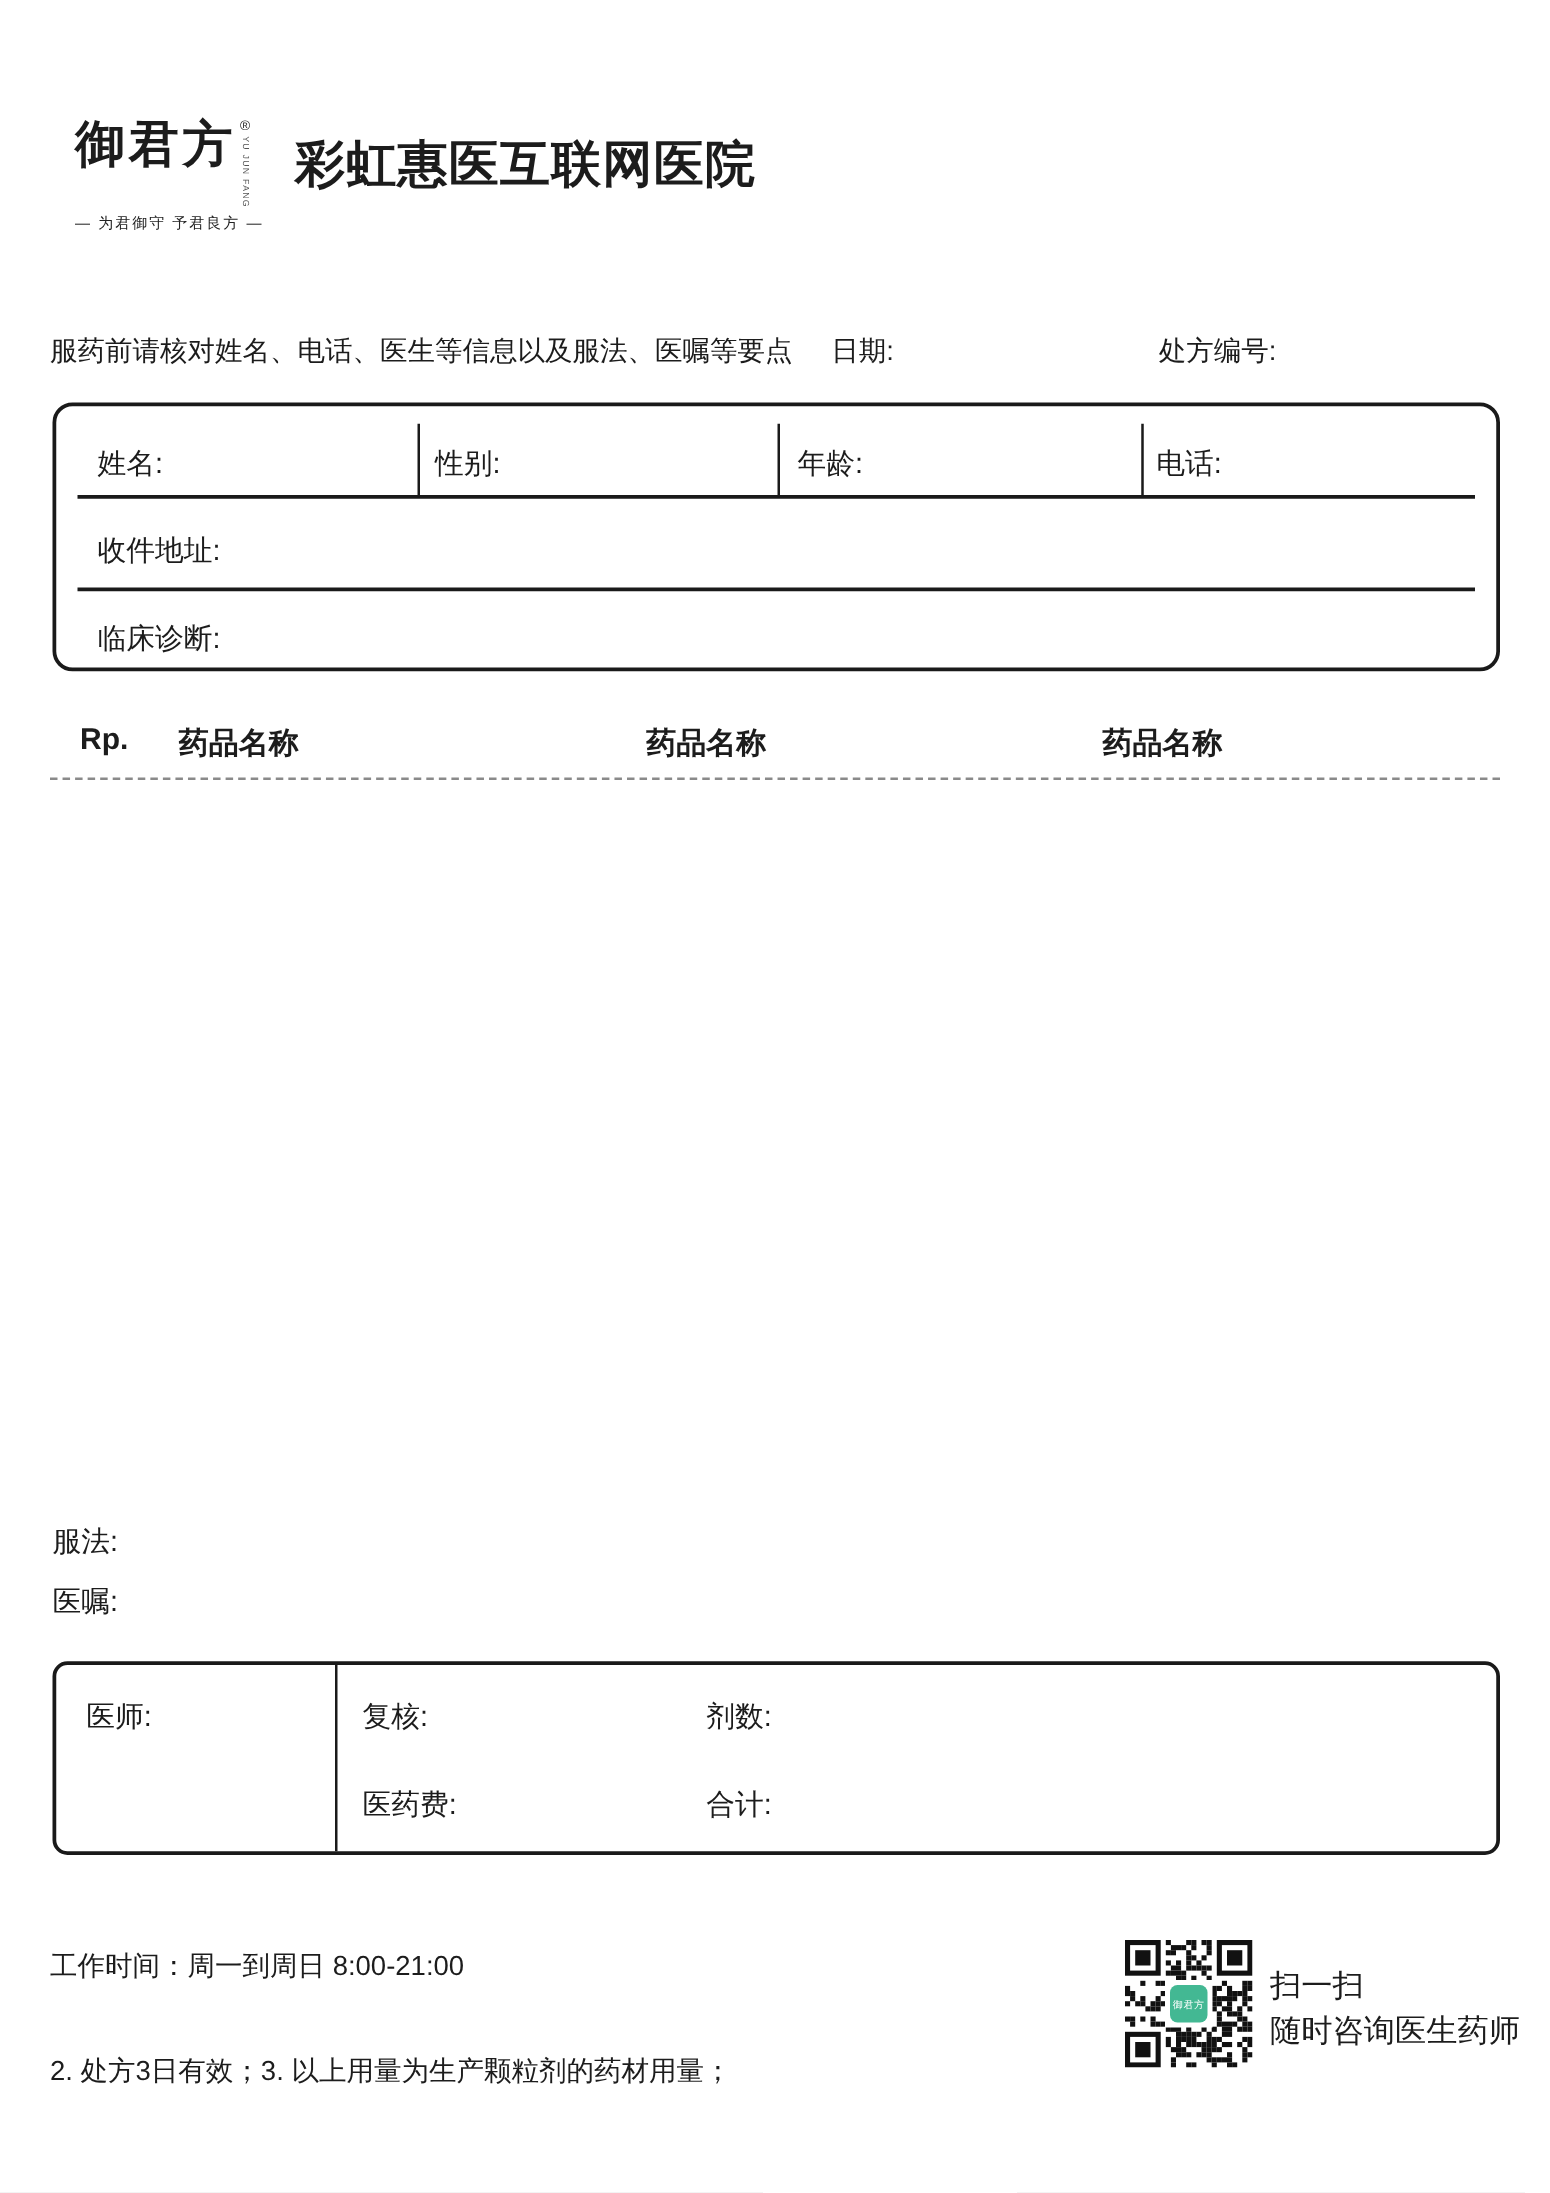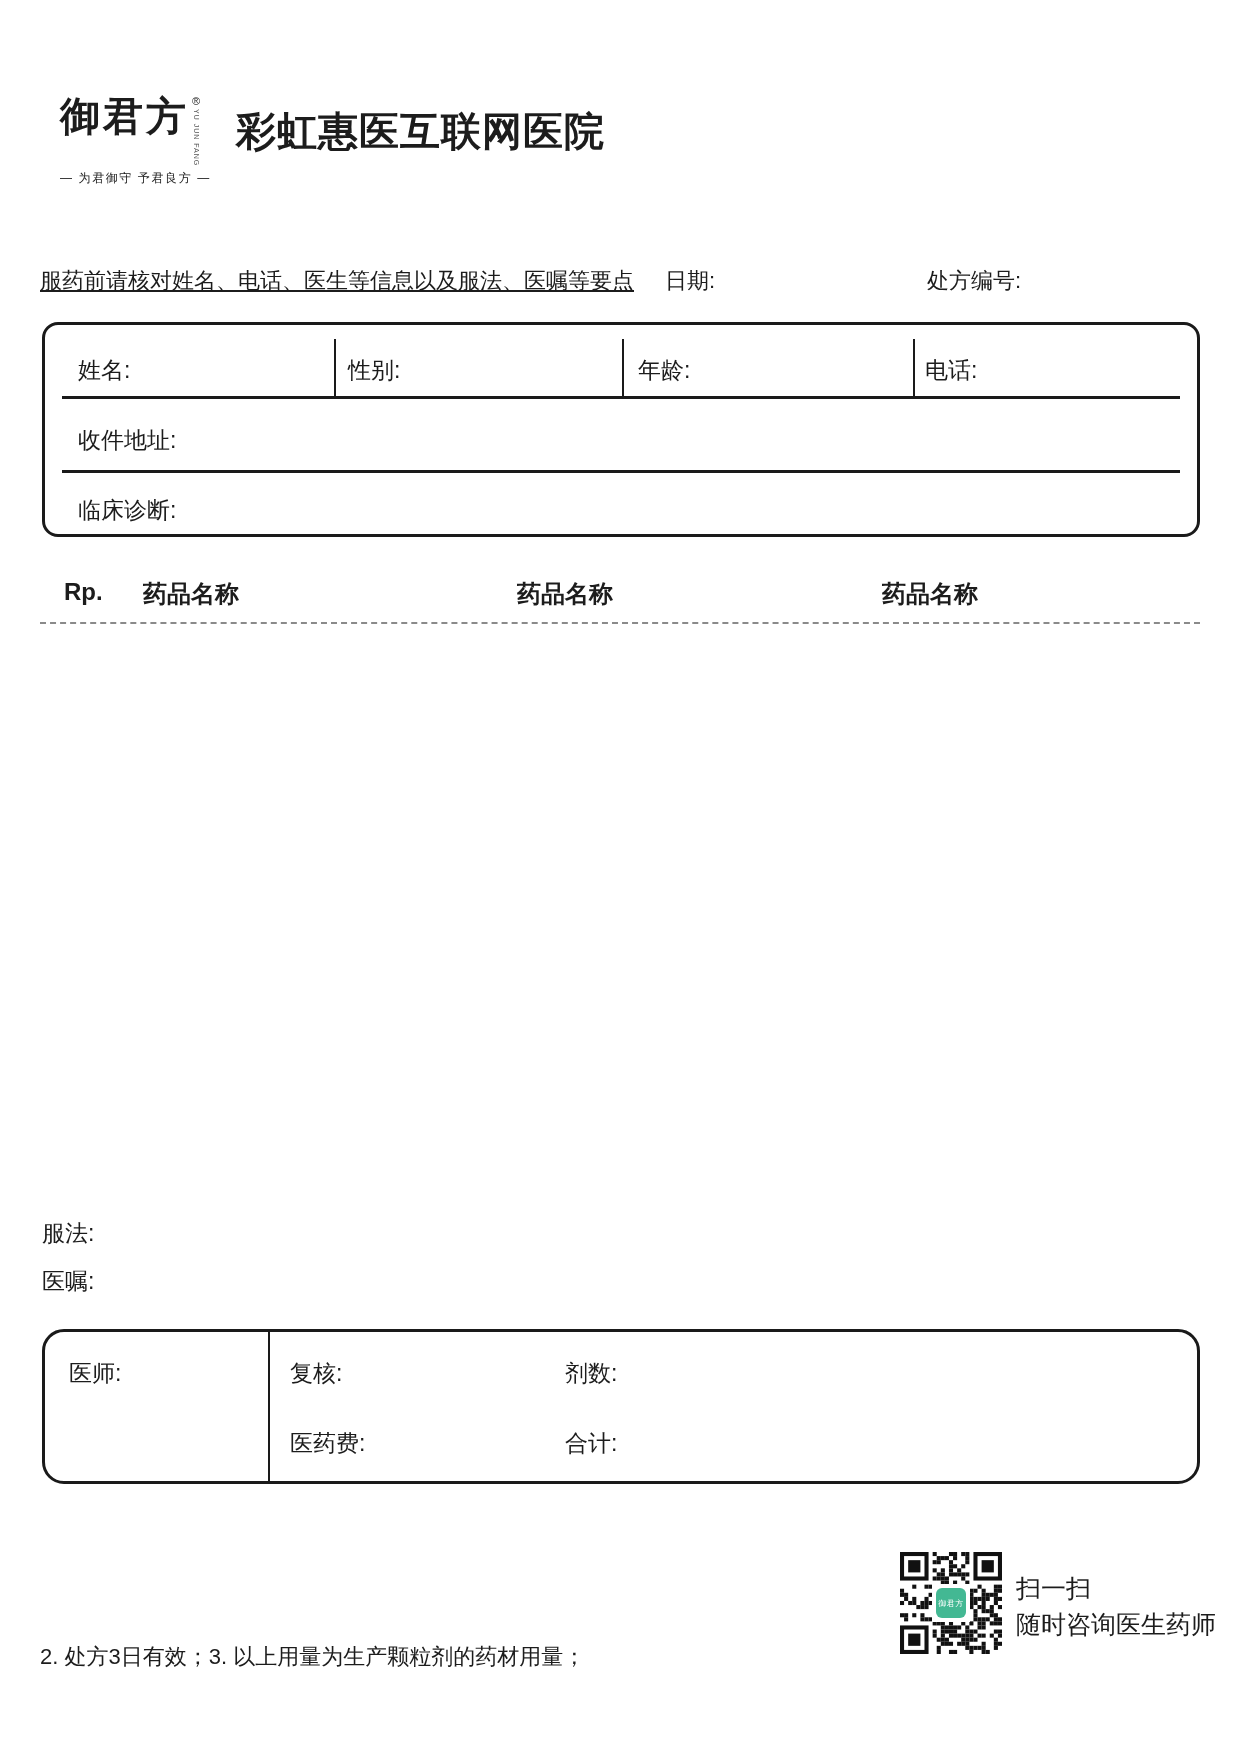--- a/index.html
+++ b/index.html
@@ -15,39 +15,39 @@
   .logo-row{display:flex;align-items:flex-start;}
   .logo-text{font-family:"DejaVu Serif",serif;font-weight:bold;font-size:40px;letter-spacing:3px;line-height:1.1;}
   .logo-side{display:flex;flex-direction:column;align-items:center;margin-left:3px;margin-top:2px;}
   .reg-mark{font-size:11px;line-height:1;}
   .logo-pinyin{writing-mode:vertical-rl;text-orientation:mixed;font-size:7px;letter-spacing:1px;color:#555;margin-top:2px;}
   .logo-tagline{font-size:12px;letter-spacing:1.6px;color:#222;margin-top:4px;}
   .hospital-title{left:236px;top:104px;font-size:40px;font-weight:bold;letter-spacing:1px;}
 
   
   .meta-text{font-size:22px;}
-  .notice{left:40px;top:266px;text-decoration:underline;}
+  .notice{left:40px;top:266px;}
   .date-label{left:665px;top:266px;}
   .rx-label{left:927px;top:266px;}
 
   
   .patient-box{left:42px;top:322px;width:1158px;height:215px;border:3px solid #1a1a1a;border-radius:16px;box-sizing:border-box;}
   .pb-label{position:absolute;font-size:23px;white-space:nowrap;}
   .pb-vline{position:absolute;width:2px;background:#1a1a1a;top:14px;height:58px;}
   .pb-hline{position:absolute;left:17px;right:17px;height:3px;background:#1a1a1a;}
 
   
   .rp-text{font-size:24px;font-weight:bold;}
   .dashed-sep{left:40px;top:622px;width:1160px;border-top:2px dashed #8a8a8a;height:0;}
 
   
   .body-label{font-size:23px;}
 
   
-  .sign-box{left:42px;top:1329px;width:1158px;height:155px;border:3px solid #1a1a1a;border-radius:22px;box-sizing:border-box;}
+  .sign-box{left:42px;top:1329px;width:1158px;height:155px;border:3px solid #1a1a1a;border-radius:12px;box-sizing:border-box;}
   .sb-vline{position:absolute;left:223px;top:0;bottom:0;width:2px;background:#1a1a1a;}
   .sb-label{position:absolute;font-size:23px;white-space:nowrap;}
 
   
   .footer-text{font-size:22px;}
   .qr-wrap{left:900px;top:1552px;width:102px;height:102px;}
   .qr-logo-pad{position:absolute;left:32px;top:32px;width:38px;height:38px;background:#ffffff;display:flex;align-items:center;justify-content:center;}
   .qr-logo-square{width:30px;height:30px;border-radius:6px;color:#ffffff;font-size:8px;display:flex;align-items:center;justify-content:center;letter-spacing:0.5px;}
   .qr-cap{font-size:25px;}
 </style>
@@ -97,20 +97,21 @@
 
   <div class="abs sign-box">
     <div class="sb-label" style="left:24px;top:26px;">医师:</div>
     <div class="sb-vline"></div>
     <div class="sb-label" style="left:245px;top:26px;">复核:</div>
     <div class="sb-label" style="left:520px;top:26px;">剂数:</div>
     <div class="sb-label" style="left:245px;top:96px;">医药费:</div>
     <div class="sb-label" style="left:520px;top:96px;">合计:</div>
   </div>
 
+  <div class="abs footer-text" style="left:40px;top:1558px;">工作时间：周一到周日 8:00-21:00</div>
   <div class="abs footer-text" style="left:40px;top:1642px;">2. 处方3日有效；3. 以上用量为生产颗粒剂的药材用量；</div>
 
   <div class="abs qr-wrap">
     <svg id="qr-svg" width="102" height="102" viewBox="0 0 102 102">
         <rect x="32.64" y="0" width="4.08" height="4.08" fill="#111111"></rect>
         <rect x="48.96" y="0" width="4.08" height="4.08" fill="#111111"></rect>
         <rect x="53.04" y="0" width="4.08" height="4.08" fill="#111111"></rect>
         <rect x="61.2" y="0" width="4.08" height="4.08" fill="#111111"></rect>
         <rect x="65.28" y="0" width="4.08" height="4.08" fill="#111111"></rect>
         <rect x="36.72" y="4.08" width="4.08" height="4.08" fill="#111111"></rect>

